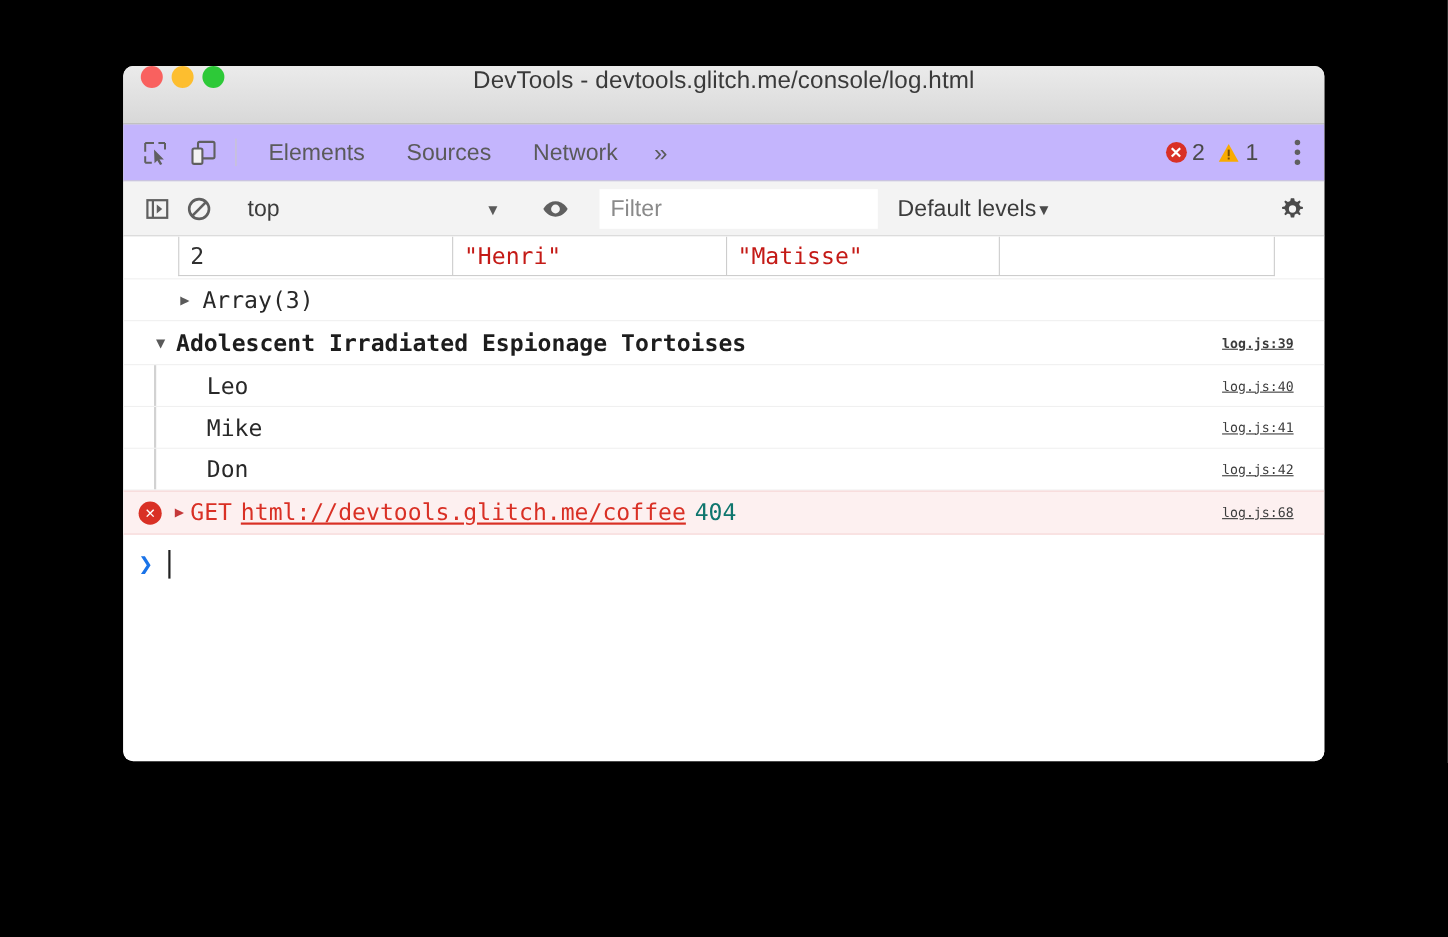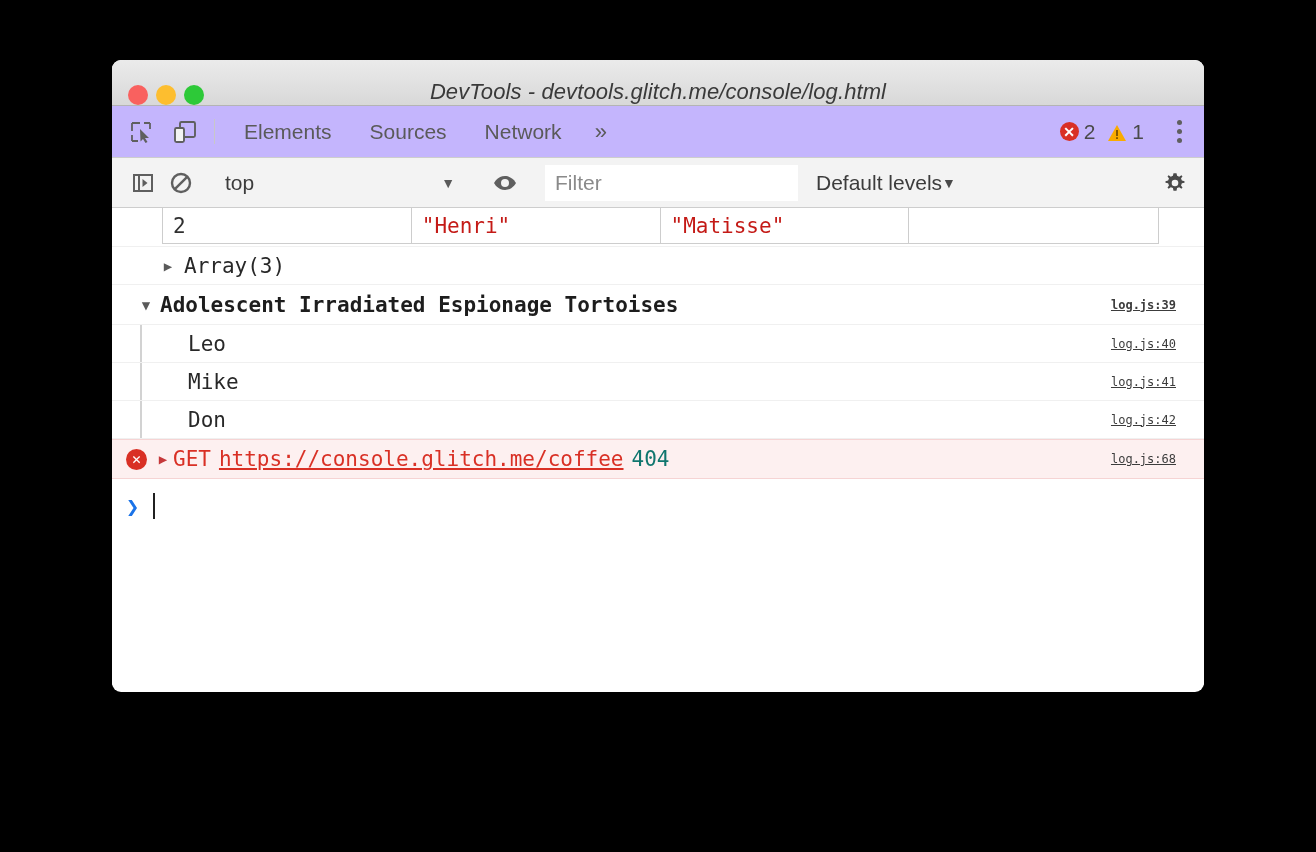--- a/index.html
+++ b/index.html
@@ -19,26 +19,25 @@
     width: 1092px;
     height: 632px;
     border-radius: 9px;
     overflow: hidden;
     background: #ffffff;
   }
 
   
   .titlebar {
     position: relative;
-    height: 46px;
+    height: 53px;
     background: linear-gradient(to bottom, #ebebeb 0%, #d8d8d8 100%);
     border-bottom: 1px solid #b4b4b4;
     display: flex;
-    align-items: flex-end;
-    font-style: italic;
+    align-items: flex-start;
   }
   .lights { display: flex; gap: 8px; padding-left: 16px; }
   .light { width: 20px; height: 20px; border-radius: 50%; }
   .light.red    { background: #f9615f; }
   .light.yellow { background: #fdbe2f; }
   .light.green  { background: #2dc938; }
   .win-title {
     position: absolute;
     left: 0; right: 0;
     text-align: center;
@@ -398,21 +397,21 @@
         <span>Don</span>
         <span class="link">log.js:42</span>
       </div>
     </div>
 
 
     <div class="row row-error">
       <span class="err-circle">✕</span>
       <span class="arrow">▶</span>
       <span class="verb">GET</span>
-      <span class="url">https://console.glitch.me/coffee</span>
+      <span class="url">html://devtools.glitch.me/coffee</span>
       <span class="status">404</span>
       <span class="link">log.js:68</span>
     </div>
 
     <div class="row row-prompt">
       <span class="prompt-caret">❯</span>
       <span class="caret-bar"></span>
     </div>
 
   </div>

